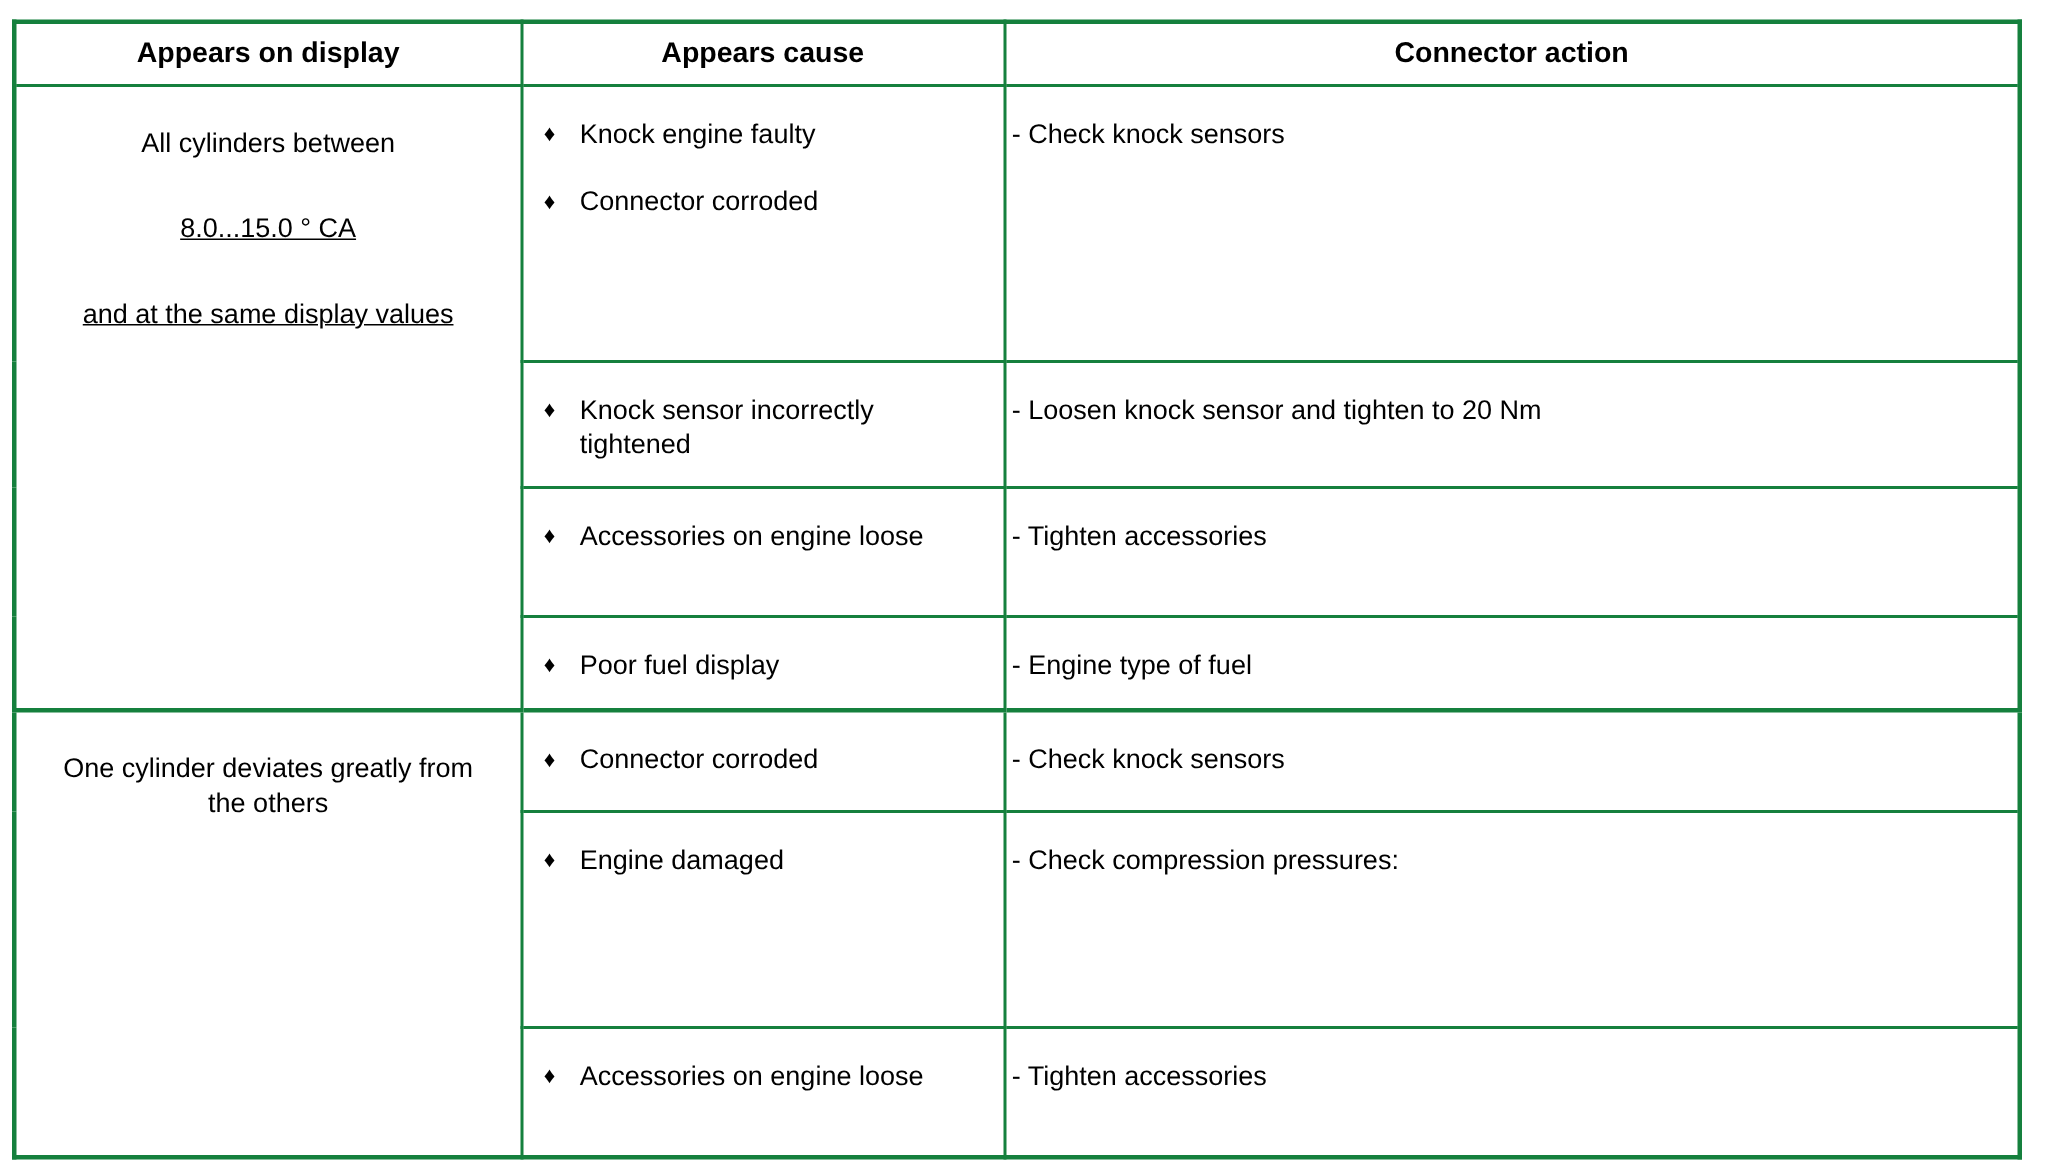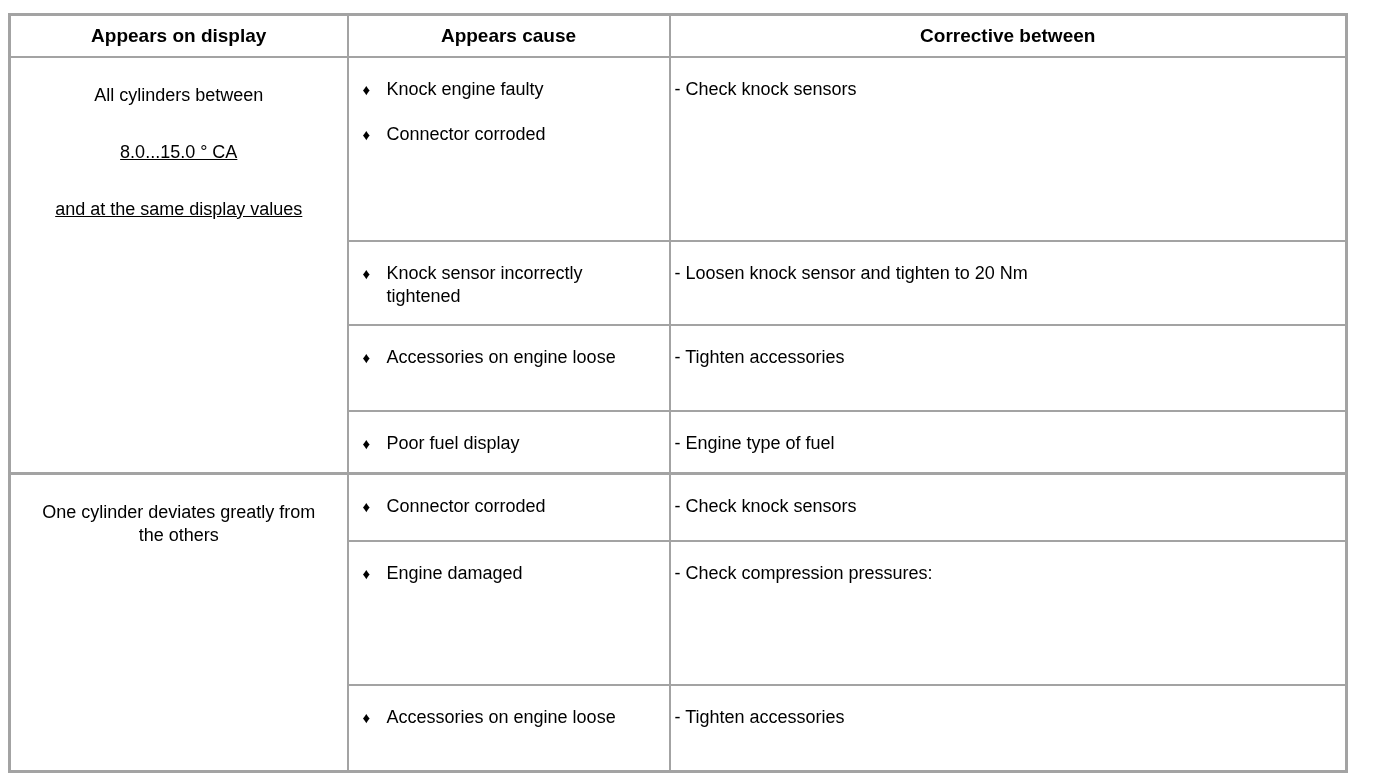--- a/index.html
+++ b/index.html
@@ -20,21 +20,21 @@
     border-collapse: collapse;
     table-layout: fixed;
     width: 1337px;
     background: #ffffff;
   }
   table.trouble col.c1 { width: 338px; }
   table.trouble col.c2 { width: 322px; }
   table.trouble col.c3 { width: 677px; }
 
   table.trouble, table.trouble th, table.trouble td {
-    border: 2px solid #a3a3a3;
+    border: 2px solid #15803d;
   }
   table.trouble { border-width: 3px; }
 
   th.head-cell {
     border-bottom-width: 3px;
     font-size: 19px;
     font-weight: bold;
     text-align: center;
     vertical-align: middle;
     height: 40px;
@@ -90,21 +90,21 @@
   <table class="trouble">
     <colgroup>
       <col class="c1">
         <col class="c2">
         <col class="c3">
     </colgroup>
     <thead>
       <tr>
         <th class="head-cell">Appears on display</th>
         <th class="head-cell">Appears cause</th>
-        <th class="head-cell">Corrective between</th>
+        <th class="head-cell">Connector action</th>
       </tr>
     </thead>
     <tbody>
 
       <tr class="h184">
         <td class="display-cell" rowspan="4">
           <p>All cylinders between</p>
           <p>8.0...15.0 ° CA</p>
           <p>and at the same display values</p>
         </td>

